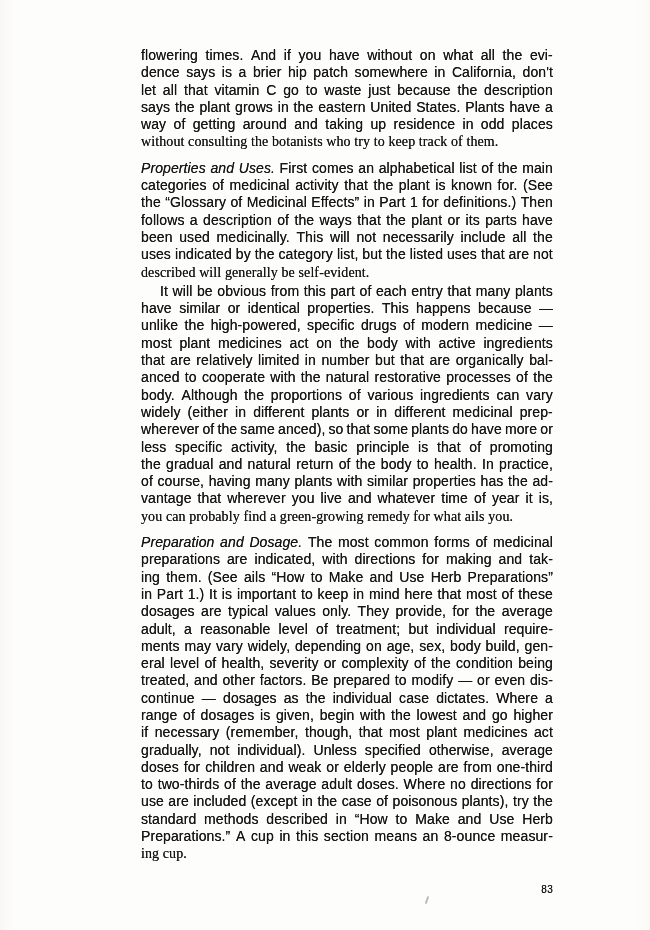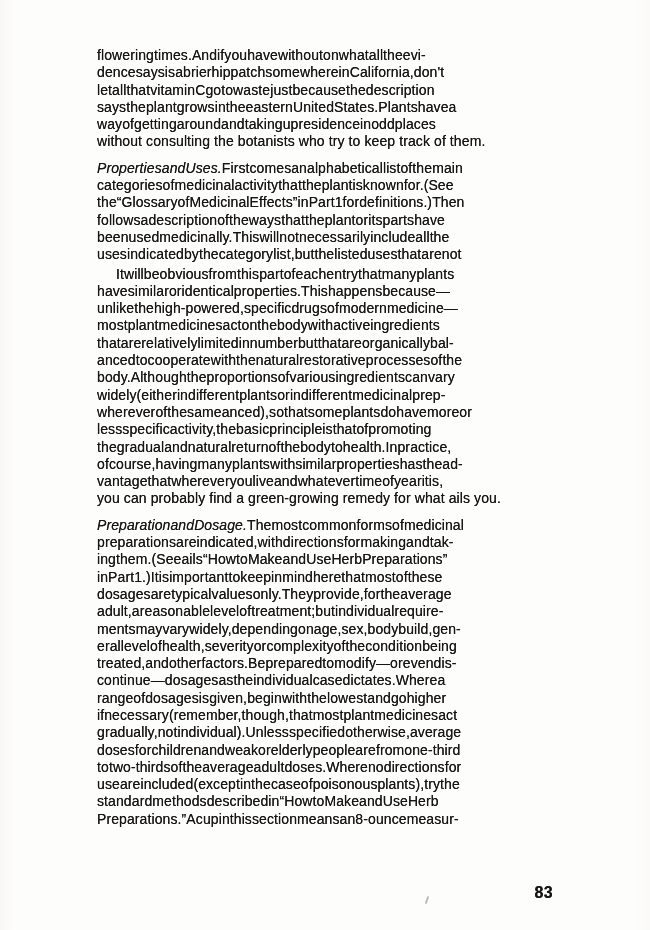--- a/index.html
+++ b/index.html
@@ -14,27 +14,27 @@
   .text-block{
     position:absolute;left:97px;top:47px;width:456px;
     font-size:14px;line-height:17.3px;
     text-shadow:0 0 .45px rgba(20,18,16,.85);
     letter-spacing:.1px;
   }
   .para{margin:0;}
   .para.lead{margin-top:9px;}
   .para.indent{margin-top:2px;}
   .para.indent .line:first-child{padding-left:19px;}
-  .line{display:flex;line-height:17.3px;}
-  .line.last{display:block;}
+  .line{display:flex;justify-content:space-between;line-height:17.3px;margin-left:44px;}
+  .line.last{display:block;font-family:Liberation Serif, serif;}
   .w{white-space:pre;}
   .it{font-style:italic;}
   .folio{
     position:absolute;right:97px;top:884px;
-    font-size:16px;font-weight:bold;letter-spacing:.3px;
+    font-size:10px;font-weight:normal;letter-spacing:.3px;
     text-shadow:0 0 .4px rgba(20,18,16,.85);
   }
   .speck{
     position:absolute;left:426px;top:896px;width:1.5px;height:8px;
     background:#9a968e;transform:rotate(20deg);border-radius:1px;opacity:.65;
   }
 </style>
 </head>
 <body>
 
@@ -186,20 +186,21 @@
           <span class="w">category</span>
           <span class="w">list,</span>
           <span class="w">but</span>
           <span class="w">the</span>
           <span class="w">listed</span>
           <span class="w">uses</span>
           <span class="w">that</span>
           <span class="w">are</span>
           <span class="w">not</span>
         </div>
+        <div class="line last">described will generally be self-evident.</div>
       </div>
       <div class="para indent">
         <div class="line">
           <span class="w">It</span>
           <span class="w">will</span>
           <span class="w">be</span>
           <span class="w">obvious</span>
           <span class="w">from</span>
           <span class="w">this</span>
           <span class="w">part</span>
@@ -581,17 +582,18 @@
           <span class="w">A</span>
           <span class="w">cup</span>
           <span class="w">in</span>
           <span class="w">this</span>
           <span class="w">section</span>
           <span class="w">means</span>
           <span class="w">an</span>
           <span class="w">8-ounce</span>
           <span class="w">measur-</span>
         </div>
+        <div class="line last">ing cup.</div>
       </div>
     </div>
   <div class="folio">83</div>
   <div class="speck"></div>
 </div>
 
 </body></html>

